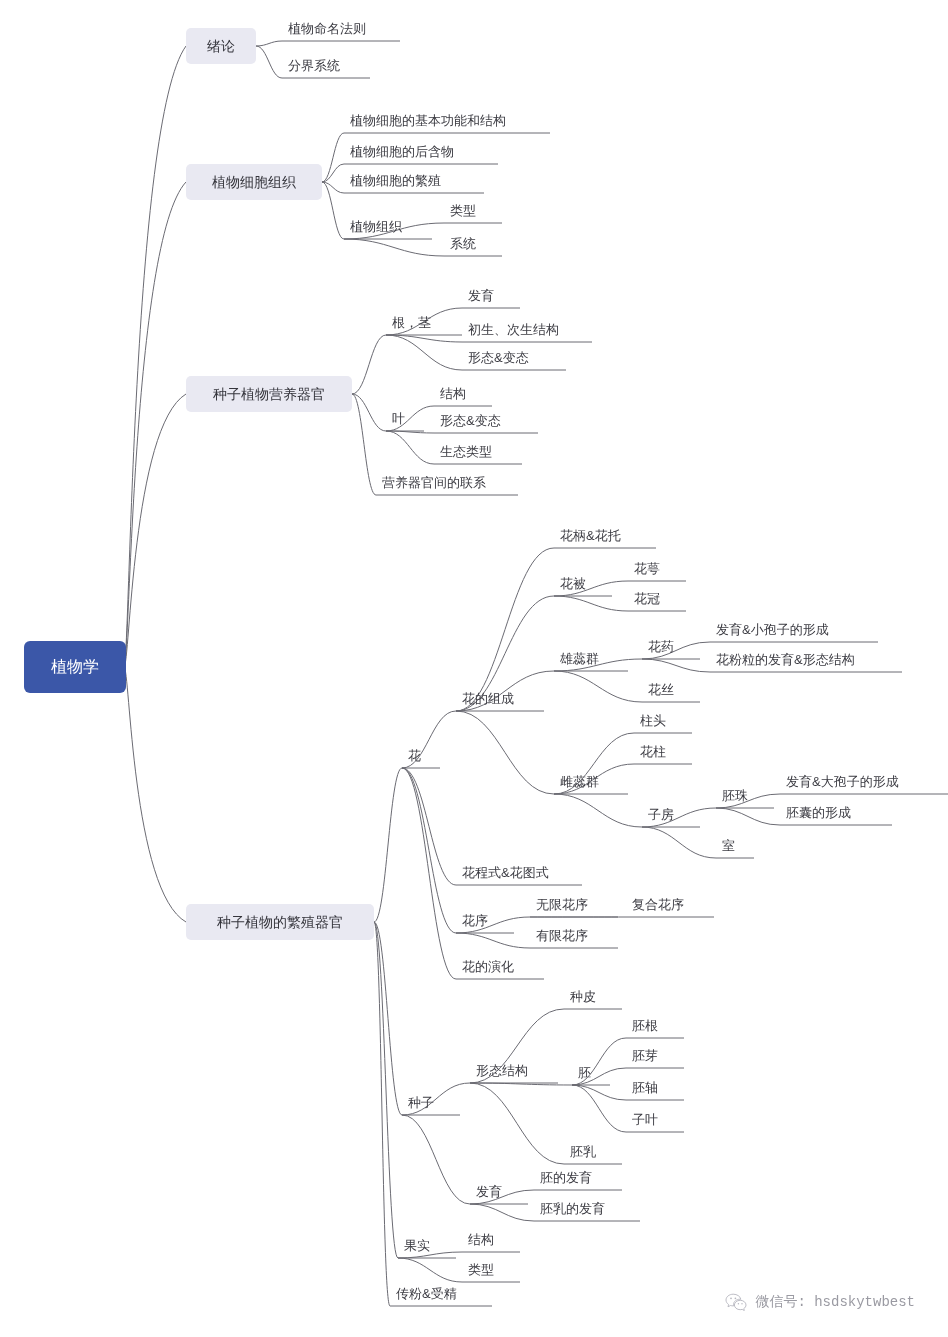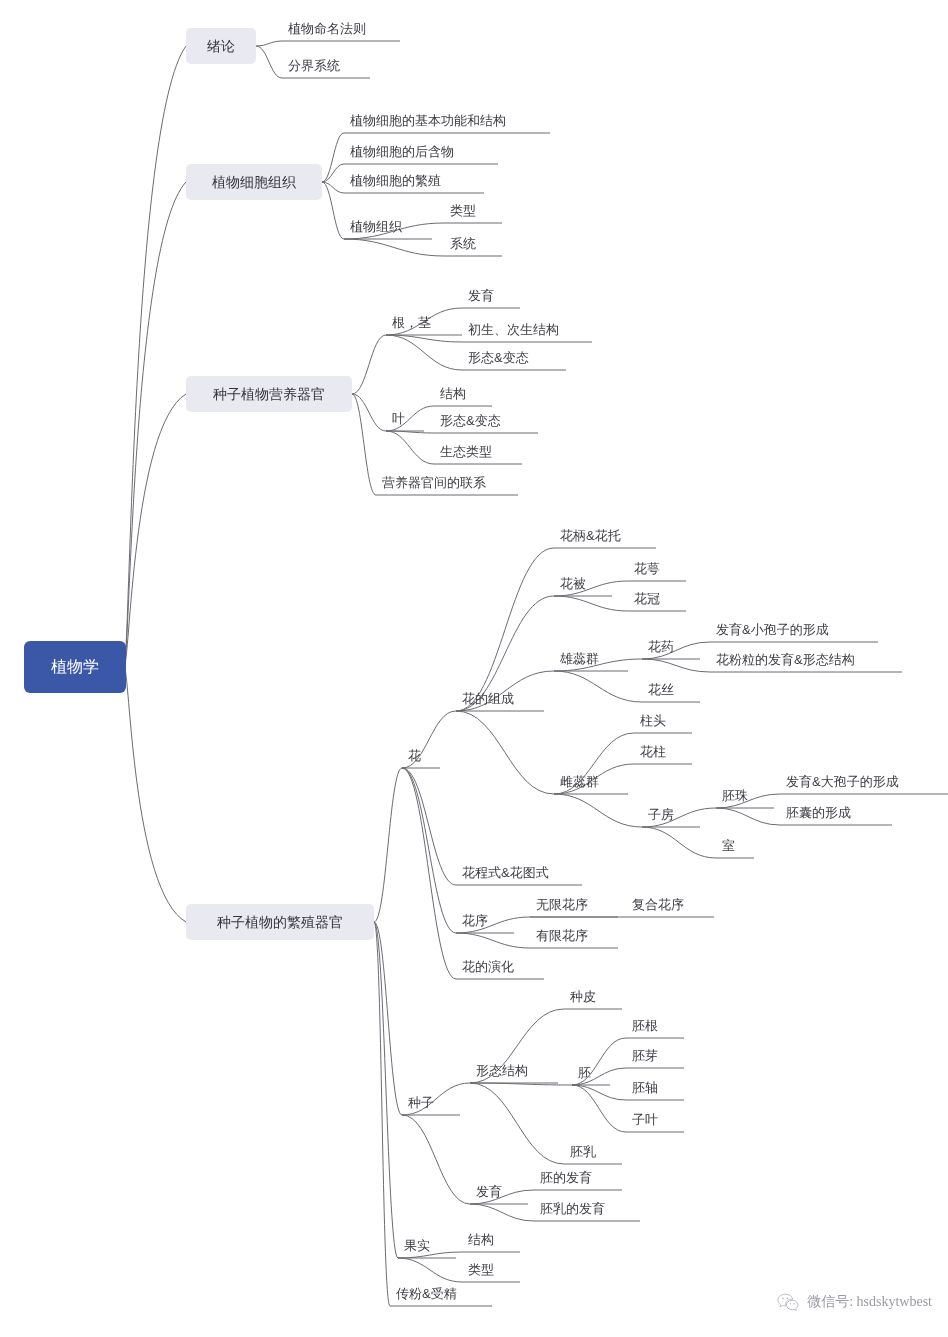--- a/index.html
+++ b/index.html
@@ -54,28 +54,28 @@
     ry: 5;
   }
   .branch-text {
     fill: #35353c;
     font-size: 14px;
     font-family: "Liberation Sans", "DejaVu Sans", sans-serif;
     dominant-baseline: middle;
   }
   .watermark {
     position: absolute;
-    right: 16px;
+    right: 33px;
     bottom: 26px;
     display: flex;
     align-items: center;
     gap: 8px;
     color: #9a9aa2;
     font-size: 14px;
-    font-family: Liberation Serif, serif;
+    font-family: Liberation Mono, monospace;
     white-space: nowrap;
   }
   .watermark svg { display: block; }
 </style>
 </head>
 <body>
 
 <svg id="mindmap" viewBox="0 0 948 1337">
   <g id="links-layer">
       <path d="M124,667 C130,667 132,120.52 186,46" class="link"></path>

